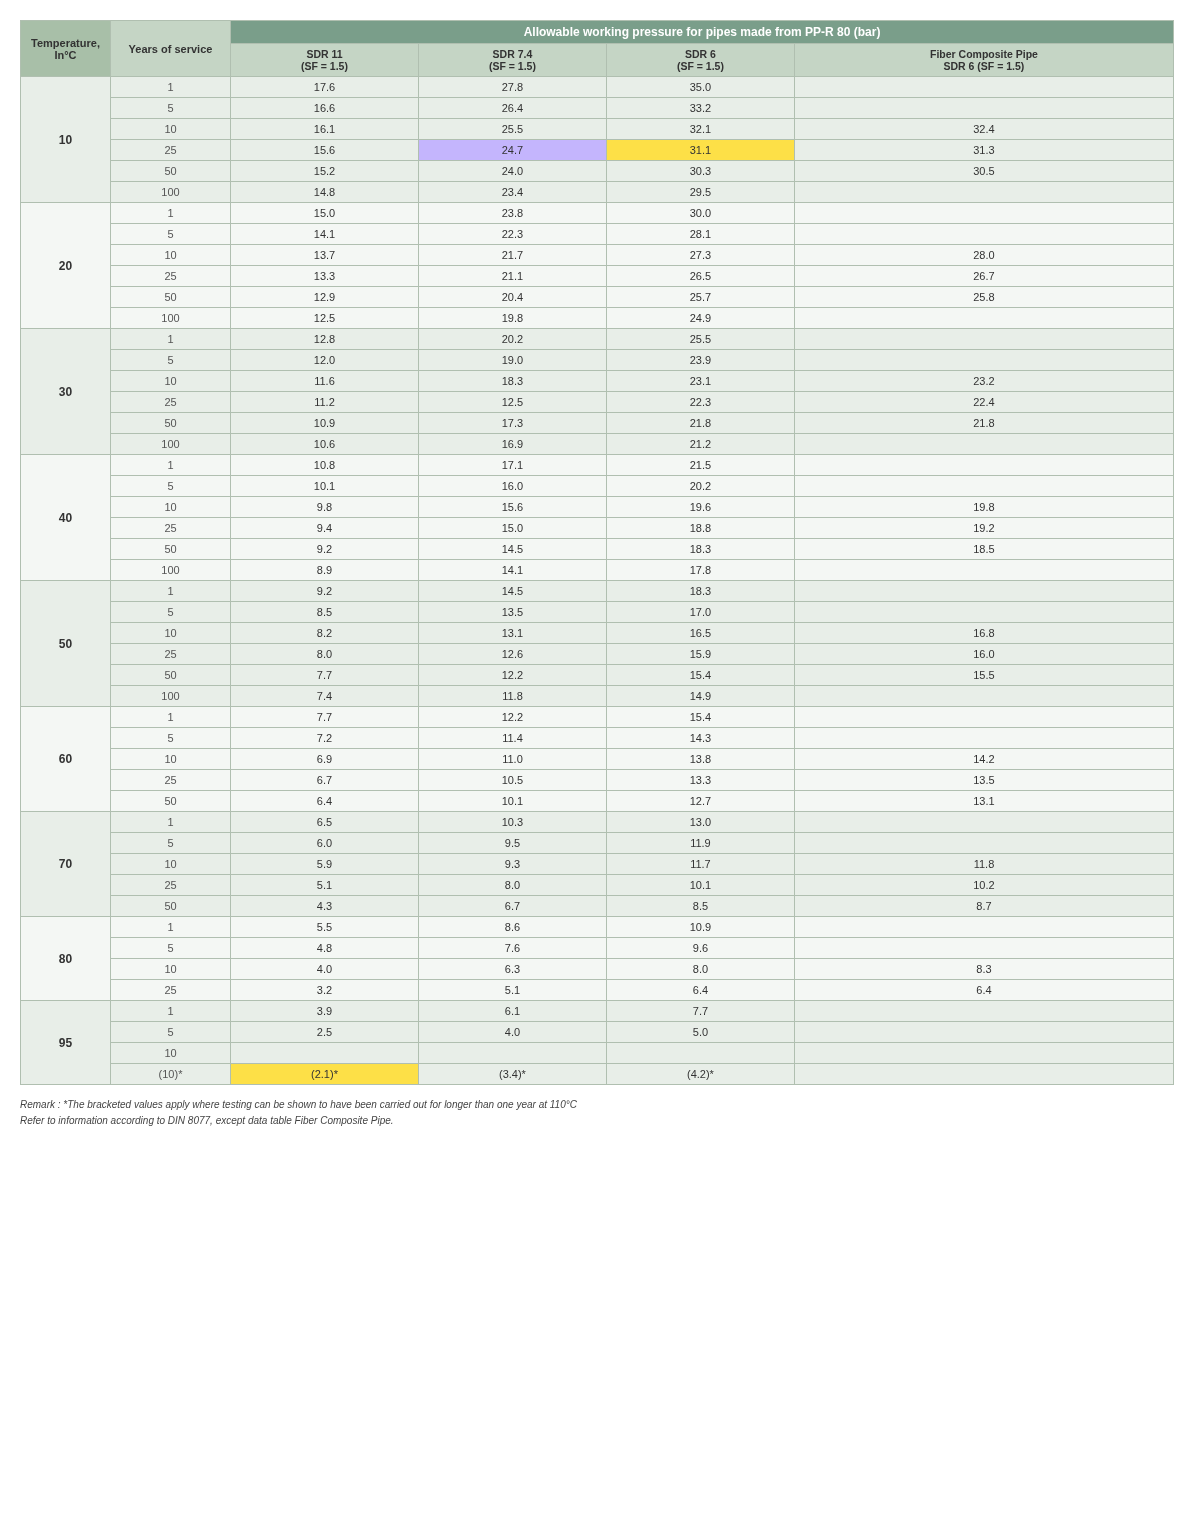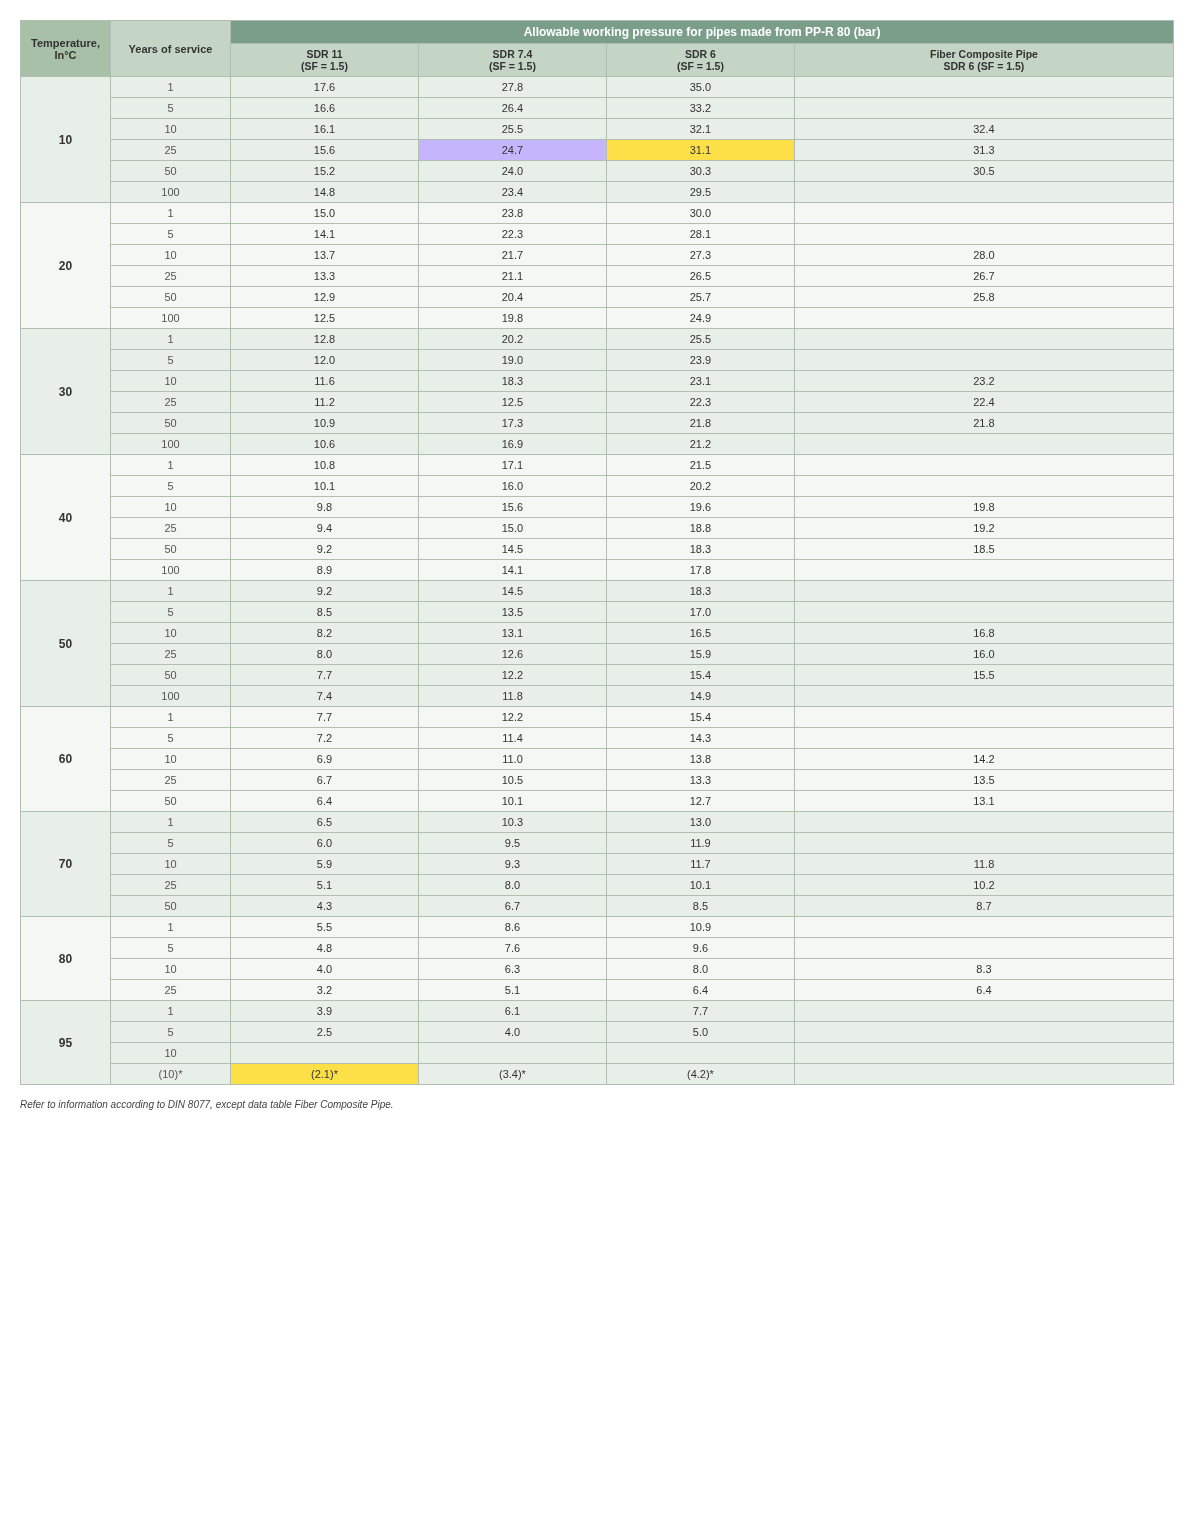--- a/index.html
+++ b/index.html
@@ -433,15 +433,16 @@
           <td class="col-years data-cell" style="background: rgb(232, 238, 232); color: rgb(85, 85, 85);">(10)*</td>
           <td class="data-cell" style="background: #fde047; color: rgb(51, 51, 51);">(2.1)*</td>
           <td class="data-cell" style="background: rgb(232, 238, 232); color: rgb(51, 51, 51);">(3.4)*</td>
           <td class="data-cell" style="background: rgb(232, 238, 232); color: rgb(51, 51, 51);">(4.2)*</td>
           <td class="data-cell" style="background: rgb(232, 238, 232); color: rgb(51, 51, 51);"></td>
         </tr>
       </tbody>
   </table>
 
   <div class="remark">
+  <p>Remark : *The bracketed values apply where testing can be shown to have been carried out for longer than one year at 110°C</p>
       <p>Refer to information according to DIN 8077, except data table Fiber Composite Pipe.</p>
     </div>
 </div>
 
 </body></html>

